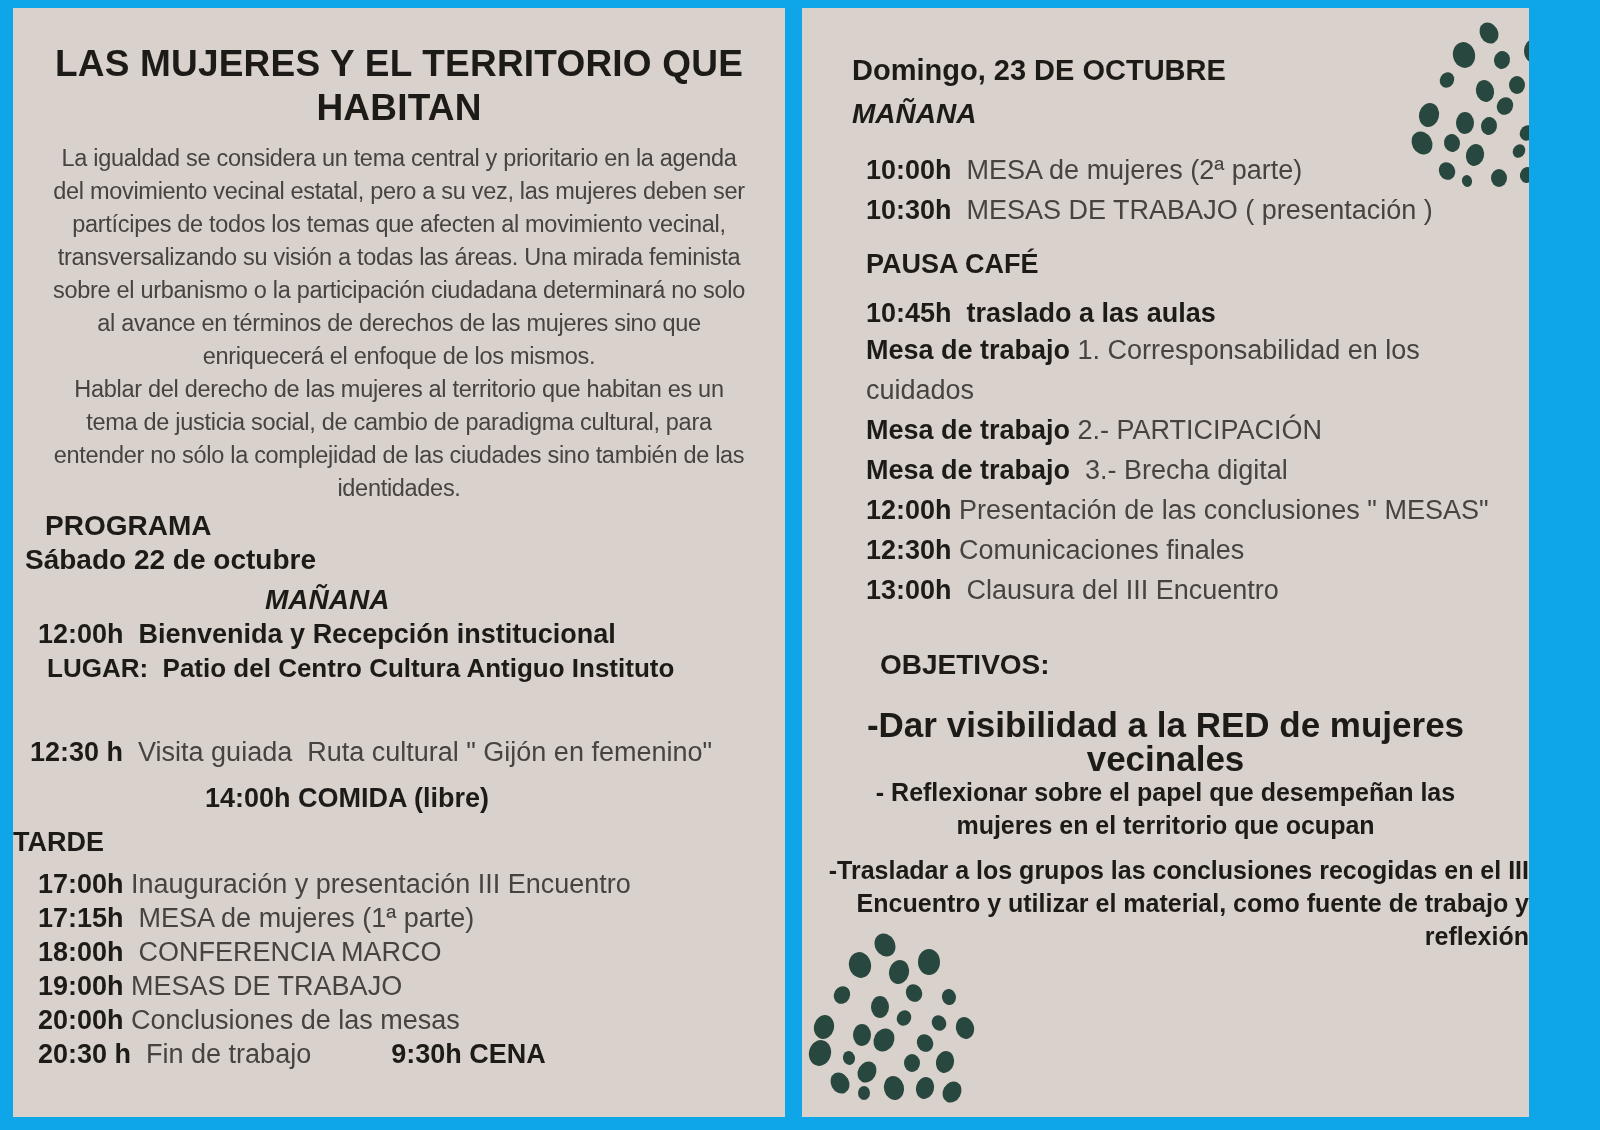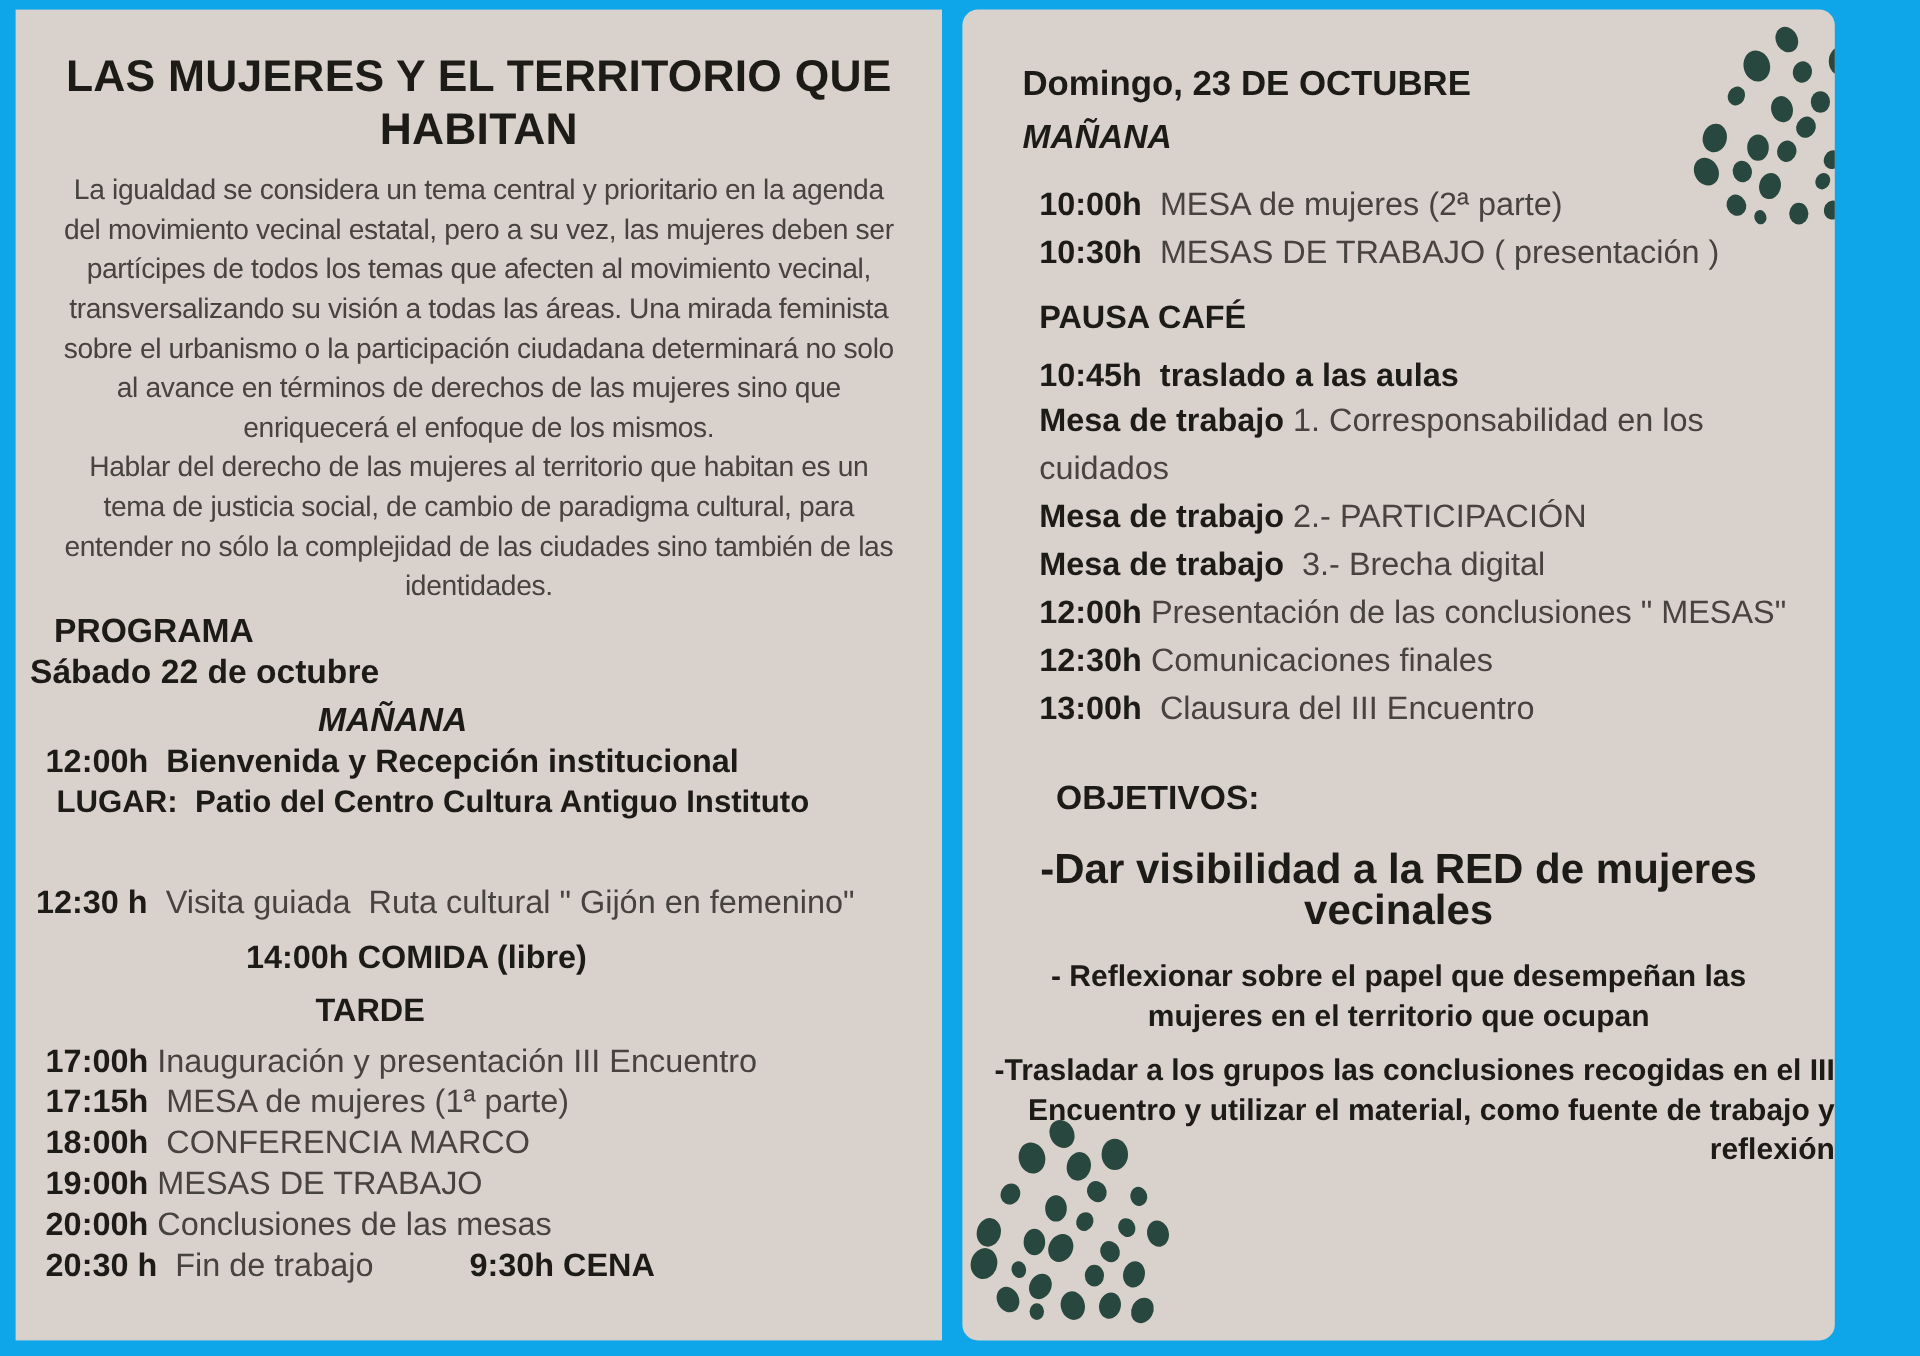--- a/index.html
+++ b/index.html
@@ -7,21 +7,21 @@
     --dots:#28473e;
     --heading:#1d1b18;
     --body:#47433f;
   }
   *{box-sizing:border-box;}
   html,body{margin:0;padding:0;background:#ffffff;}
   body{width:1600px;height:1130px;font-family:"Liberation Sans", sans-serif;color:var(--heading);}
   .page{position:relative;width:1600px;height:1130px;background:#0ea5e9;}
   .panel{position:absolute;top:8px;height:1109px;background:var(--panel-bg);overflow:hidden;}
   .panel-left{left:13px;width:772px;}
-  .panel-right{left:802px;width:727px;border-radius:13px;}
+  .panel-right{left:802px;width:727px;}
 
   .title{margin:34px 8px 0;text-align:center;font-size:37px;line-height:44px;font-weight:700;letter-spacing:.2px;color:var(--heading);}
   .intro{margin-top:12px;text-align:center;font-size:23.5px;line-height:33px;letter-spacing:-.3px;color:var(--body);}
   .intro div{white-space:pre;}
 
   .prog-head{margin-top:4px;padding-left:32px;font-size:28px;line-height:34px;font-weight:700;}
   .prog-date{padding-left:12px;font-size:28px;line-height:34px;font-weight:700;}
   .session-left{margin-top:6px;padding-left:252px;font-size:28px;line-height:34px;font-weight:700;font-style:italic;}
 
   .sched{font-size:27px;}
@@ -36,23 +36,23 @@
   .day-head{margin-top:44px;padding-left:50px;font-size:29px;line-height:36px;font-weight:700;}
   .session-right{margin-top:8px;padding-left:50px;font-size:28px;line-height:36px;font-weight:700;font-style:italic;}
 
   .obj-head{margin-top:38px;padding-left:78px;font-size:28px;line-height:34px;font-weight:700;}
   .objective{margin-left:auto;margin-right:auto;text-align:center;font-weight:700;font-size:35px;line-height:34px;color:var(--heading);}
   .sm{font-size:25px;line-height:33px;}
   .w640{max-width:640px;}
   .w760{max-width:766px;text-align:right;}
 
   .i17{padding-left:17px}.i25{padding-left:25px}.i30{padding-left:34px}.i50{padding-left:64px}
-  .i192{padding-left:192px}.i250{padding-left:250px}
+  .i192{padding-left:192px}.i250{}
   .mt8{margin-top:8px}.mt10{margin-top:10px}.mt12{margin-top:12px}.mt14{margin-top:14px}
-  .mt16{margin-top:16px}.mt22{margin-top:22px}.mt26{margin-top:26px}.mt50{margin-top:50px}
+  .mt16{margin-top:16px}.mt22{}.mt26{margin-top:26px}.mt50{margin-top:50px}
   .fs26{font-size:26px}.lh34{line-height:34px !important}
 
   .dots{position:absolute;pointer-events:none;}
   .dots-tr{left:595px;top:0;}
   .dots-bl{left:0;top:922px;}
 </style>
 </head>
 <body>
 
 <div class="page">

